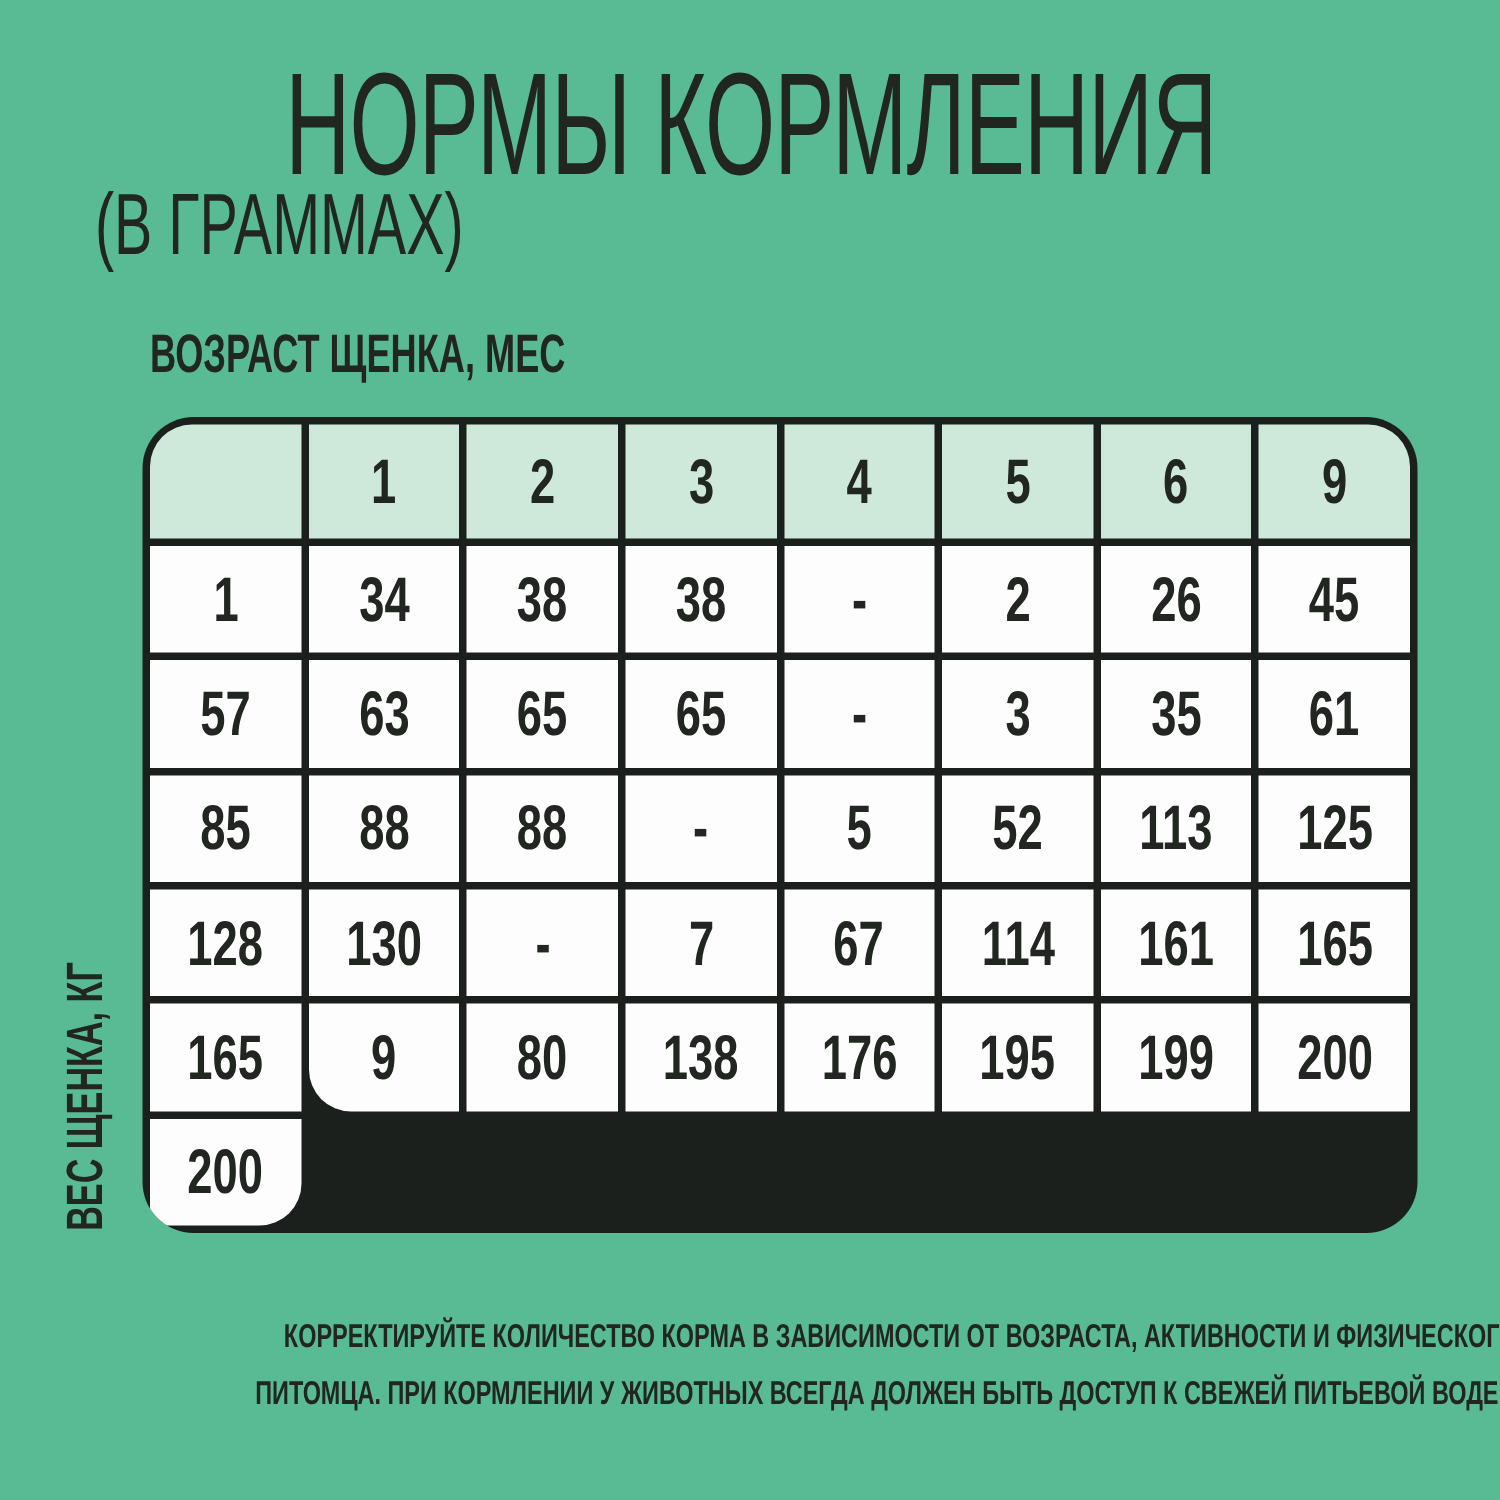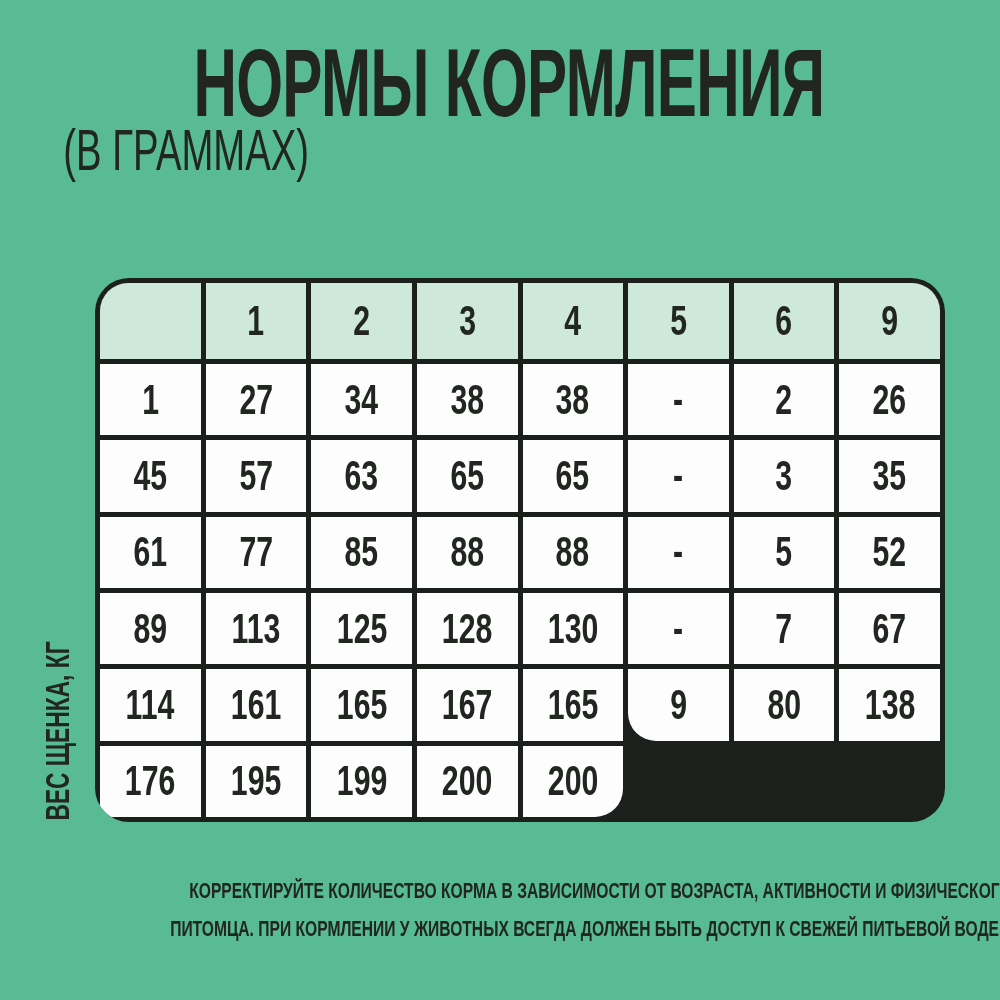--- a/index.html
+++ b/index.html
@@ -27,21 +27,21 @@
     transform-origin: center center;
   }
   .cond.left { transform-origin: left center; }
 
   .title {
     position: absolute;
     left: 0; right: 0;
     top: 34px;
     text-align: center;
     font-size: 97px;
-    font-weight: 700;
+    font-weight: 400;
     line-height: 1.0;
     letter-spacing: -1px;
   }
   .subtitle {
     position: absolute;
     left: 0; right: 0;
     top: 121px;
     text-align: left;
     font-size: 58px;
     font-weight: 400;
@@ -112,20 +112,23 @@
 <div class="canvas">
 
   <div class="title">
     <span class="cond" style="--sx:0.62">НОРМЫ КОРМЛЕНИЯ</span>
   </div>
 
   <div class="subtitle">
     <span class="cond" style="--sx:0.66">(В ГРАММАХ)</span>
   </div>
 
+  <div class="col-axis">
+    <span class="cond left" style="--sx:0.67">ВОЗРАСТ ЩЕНКА, МЕС</span>
+  </div>
 
   <div class="row-axis">
     <span class="cond" style="--sx:0.67">ВЕС ЩЕНКА, КГ</span>
   </div>
 
   <div class="grid">
       <div class="cell header tl">
         <span class="cond"></span>
       </div>
       <div class="cell header">
@@ -146,23 +149,20 @@
       <div class="cell header">
         <span class="cond">6</span>
       </div>
       <div class="cell header tr">
         <span class="cond">9</span>
       </div>
       <div class="cell">
         <span class="cond">1</span>
       </div>
       <div class="cell">
-        <span class="cond">27</span>
-      </div>
-      <div class="cell">
         <span class="cond">34</span>
       </div>
       <div class="cell">
         <span class="cond">38</span>
       </div>
       <div class="cell">
         <span class="cond">38</span>
       </div>
       <div class="cell">
         <span class="cond">-</span>
@@ -194,44 +194,38 @@
       <div class="cell">
         <span class="cond">3</span>
       </div>
       <div class="cell">
         <span class="cond">35</span>
       </div>
       <div class="cell">
         <span class="cond">61</span>
       </div>
       <div class="cell">
-        <span class="cond">77</span>
-      </div>
-      <div class="cell">
         <span class="cond">85</span>
       </div>
       <div class="cell">
         <span class="cond">88</span>
       </div>
       <div class="cell">
         <span class="cond">88</span>
       </div>
       <div class="cell">
         <span class="cond">-</span>
       </div>
       <div class="cell">
         <span class="cond">5</span>
       </div>
       <div class="cell">
         <span class="cond">52</span>
       </div>
       <div class="cell">
-        <span class="cond">89</span>
-      </div>
-      <div class="cell">
         <span class="cond">113</span>
       </div>
       <div class="cell">
         <span class="cond">125</span>
       </div>
       <div class="cell">
         <span class="cond">128</span>
       </div>
       <div class="cell">
         <span class="cond">130</span>
@@ -246,23 +240,20 @@
         <span class="cond">67</span>
       </div>
       <div class="cell">
         <span class="cond">114</span>
       </div>
       <div class="cell">
         <span class="cond">161</span>
       </div>
       <div class="cell">
         <span class="cond">165</span>
-      </div>
-      <div class="cell">
-        <span class="cond">167</span>
       </div>
       <div class="cell">
         <span class="cond">165</span>
       </div>
       <div class="cell bl">
         <span class="cond">9</span>
       </div>
       <div class="cell">
         <span class="cond">80</span>
       </div>

